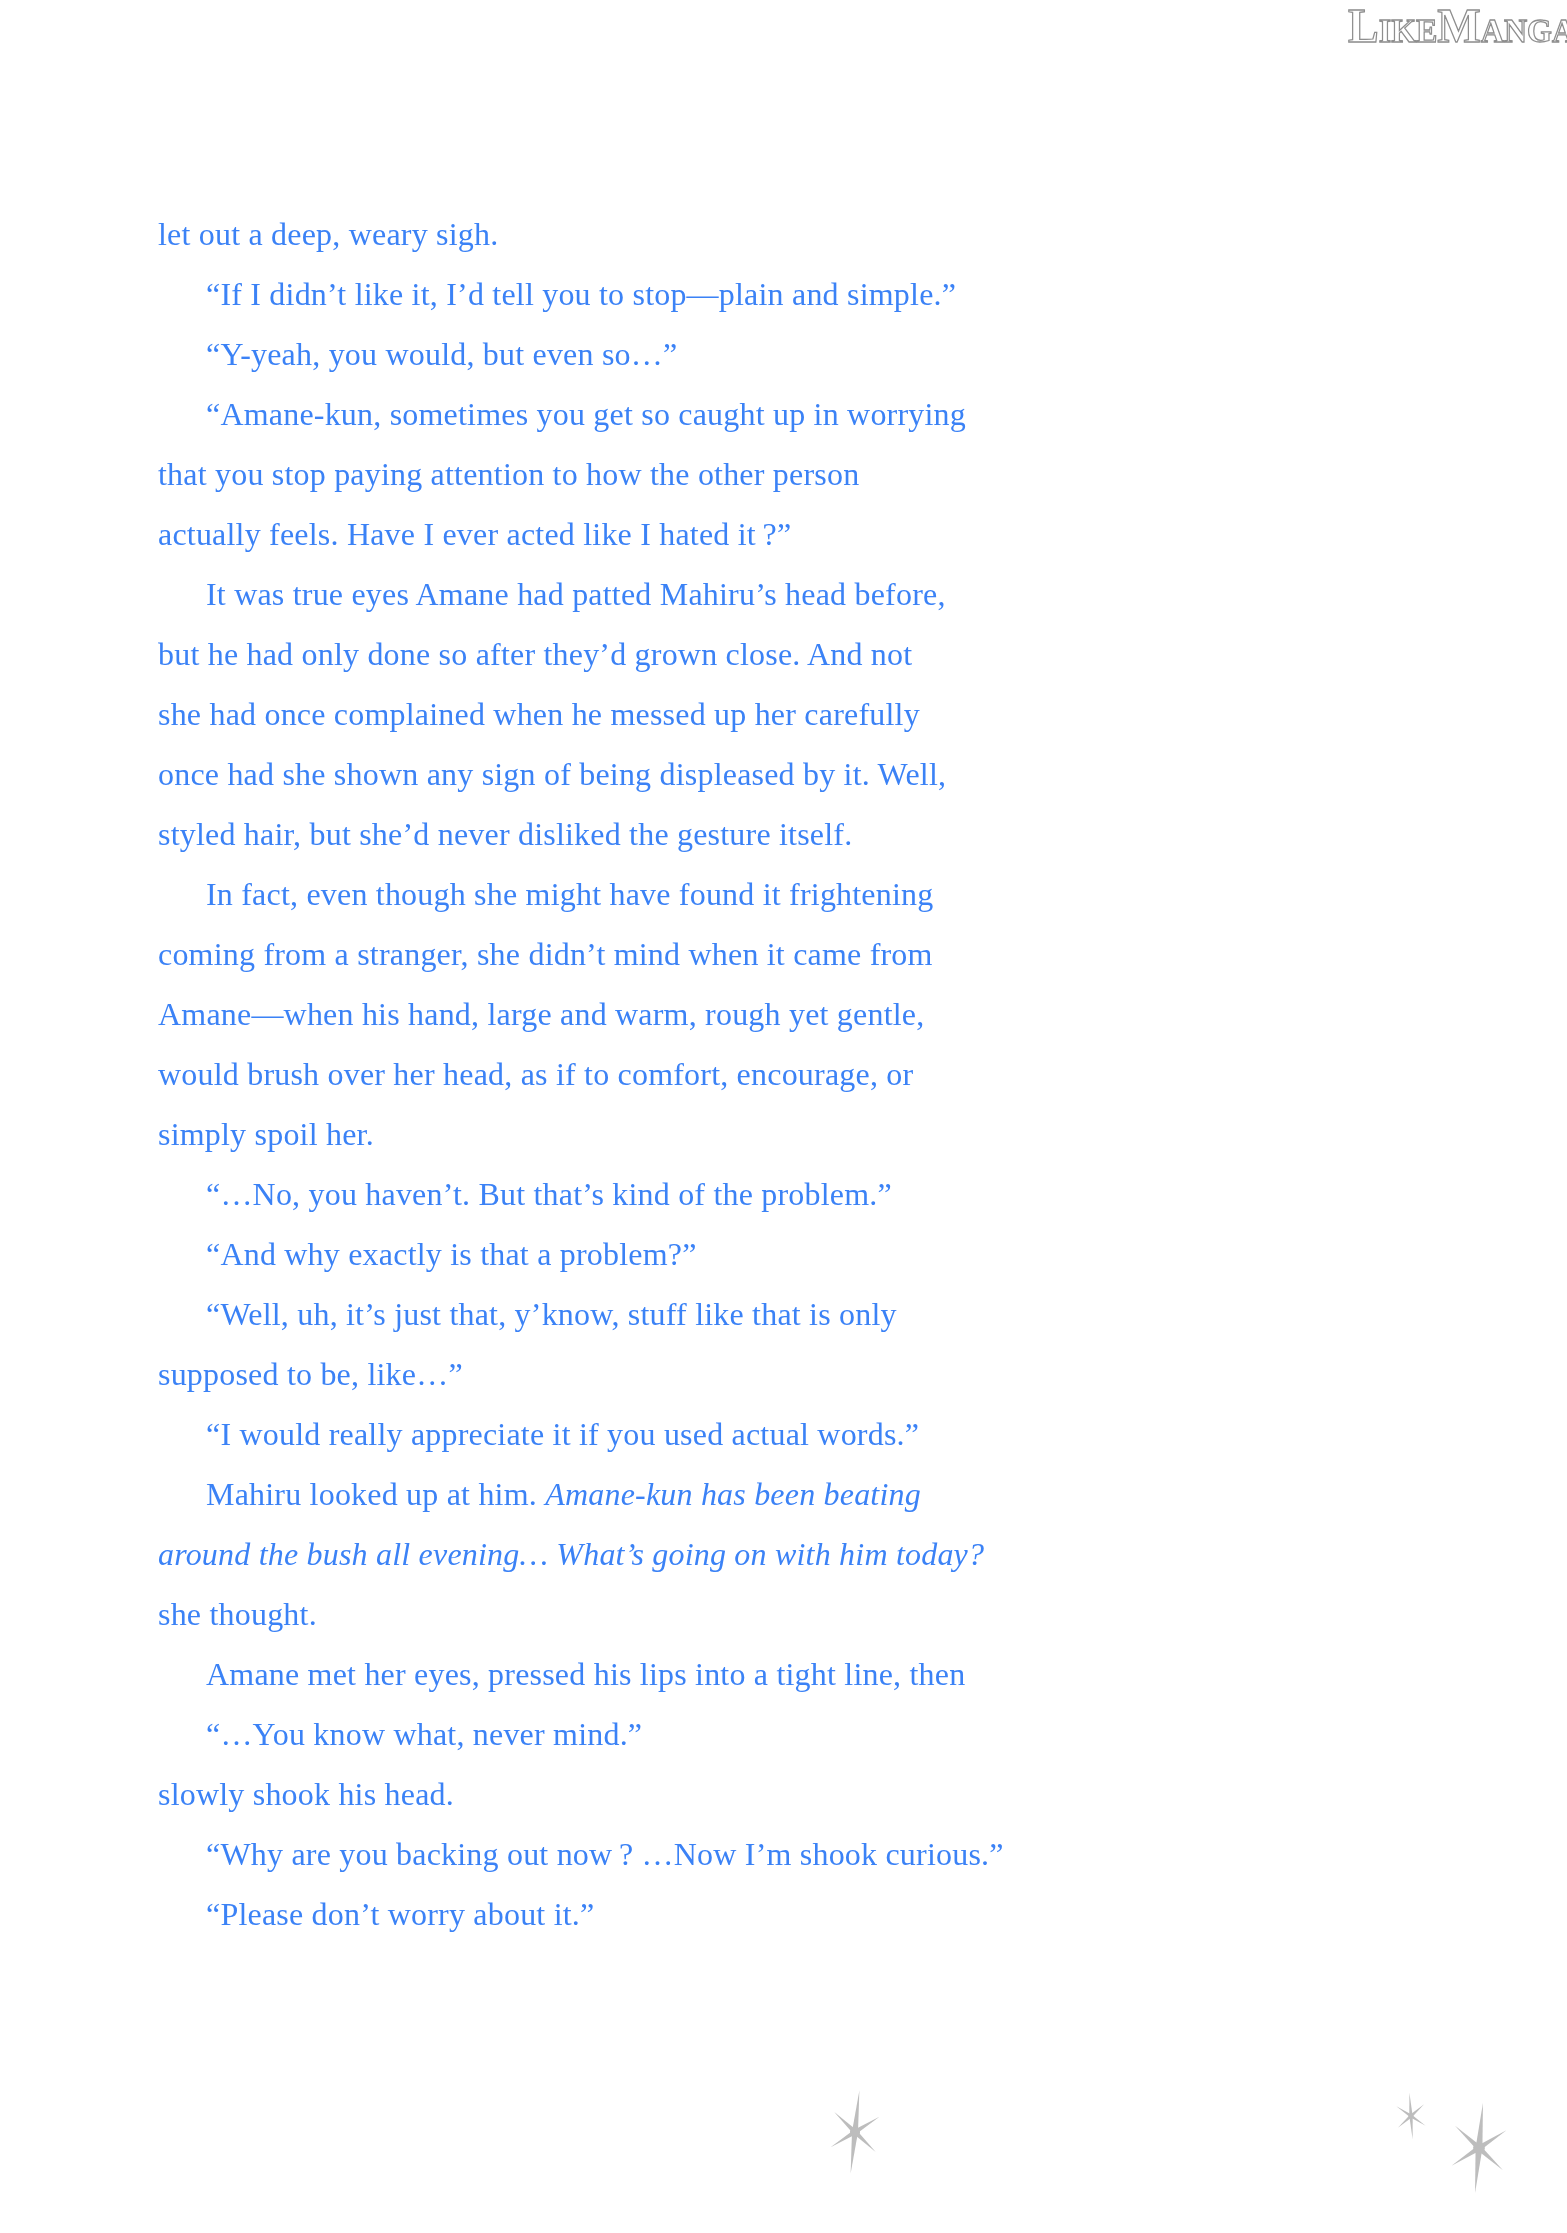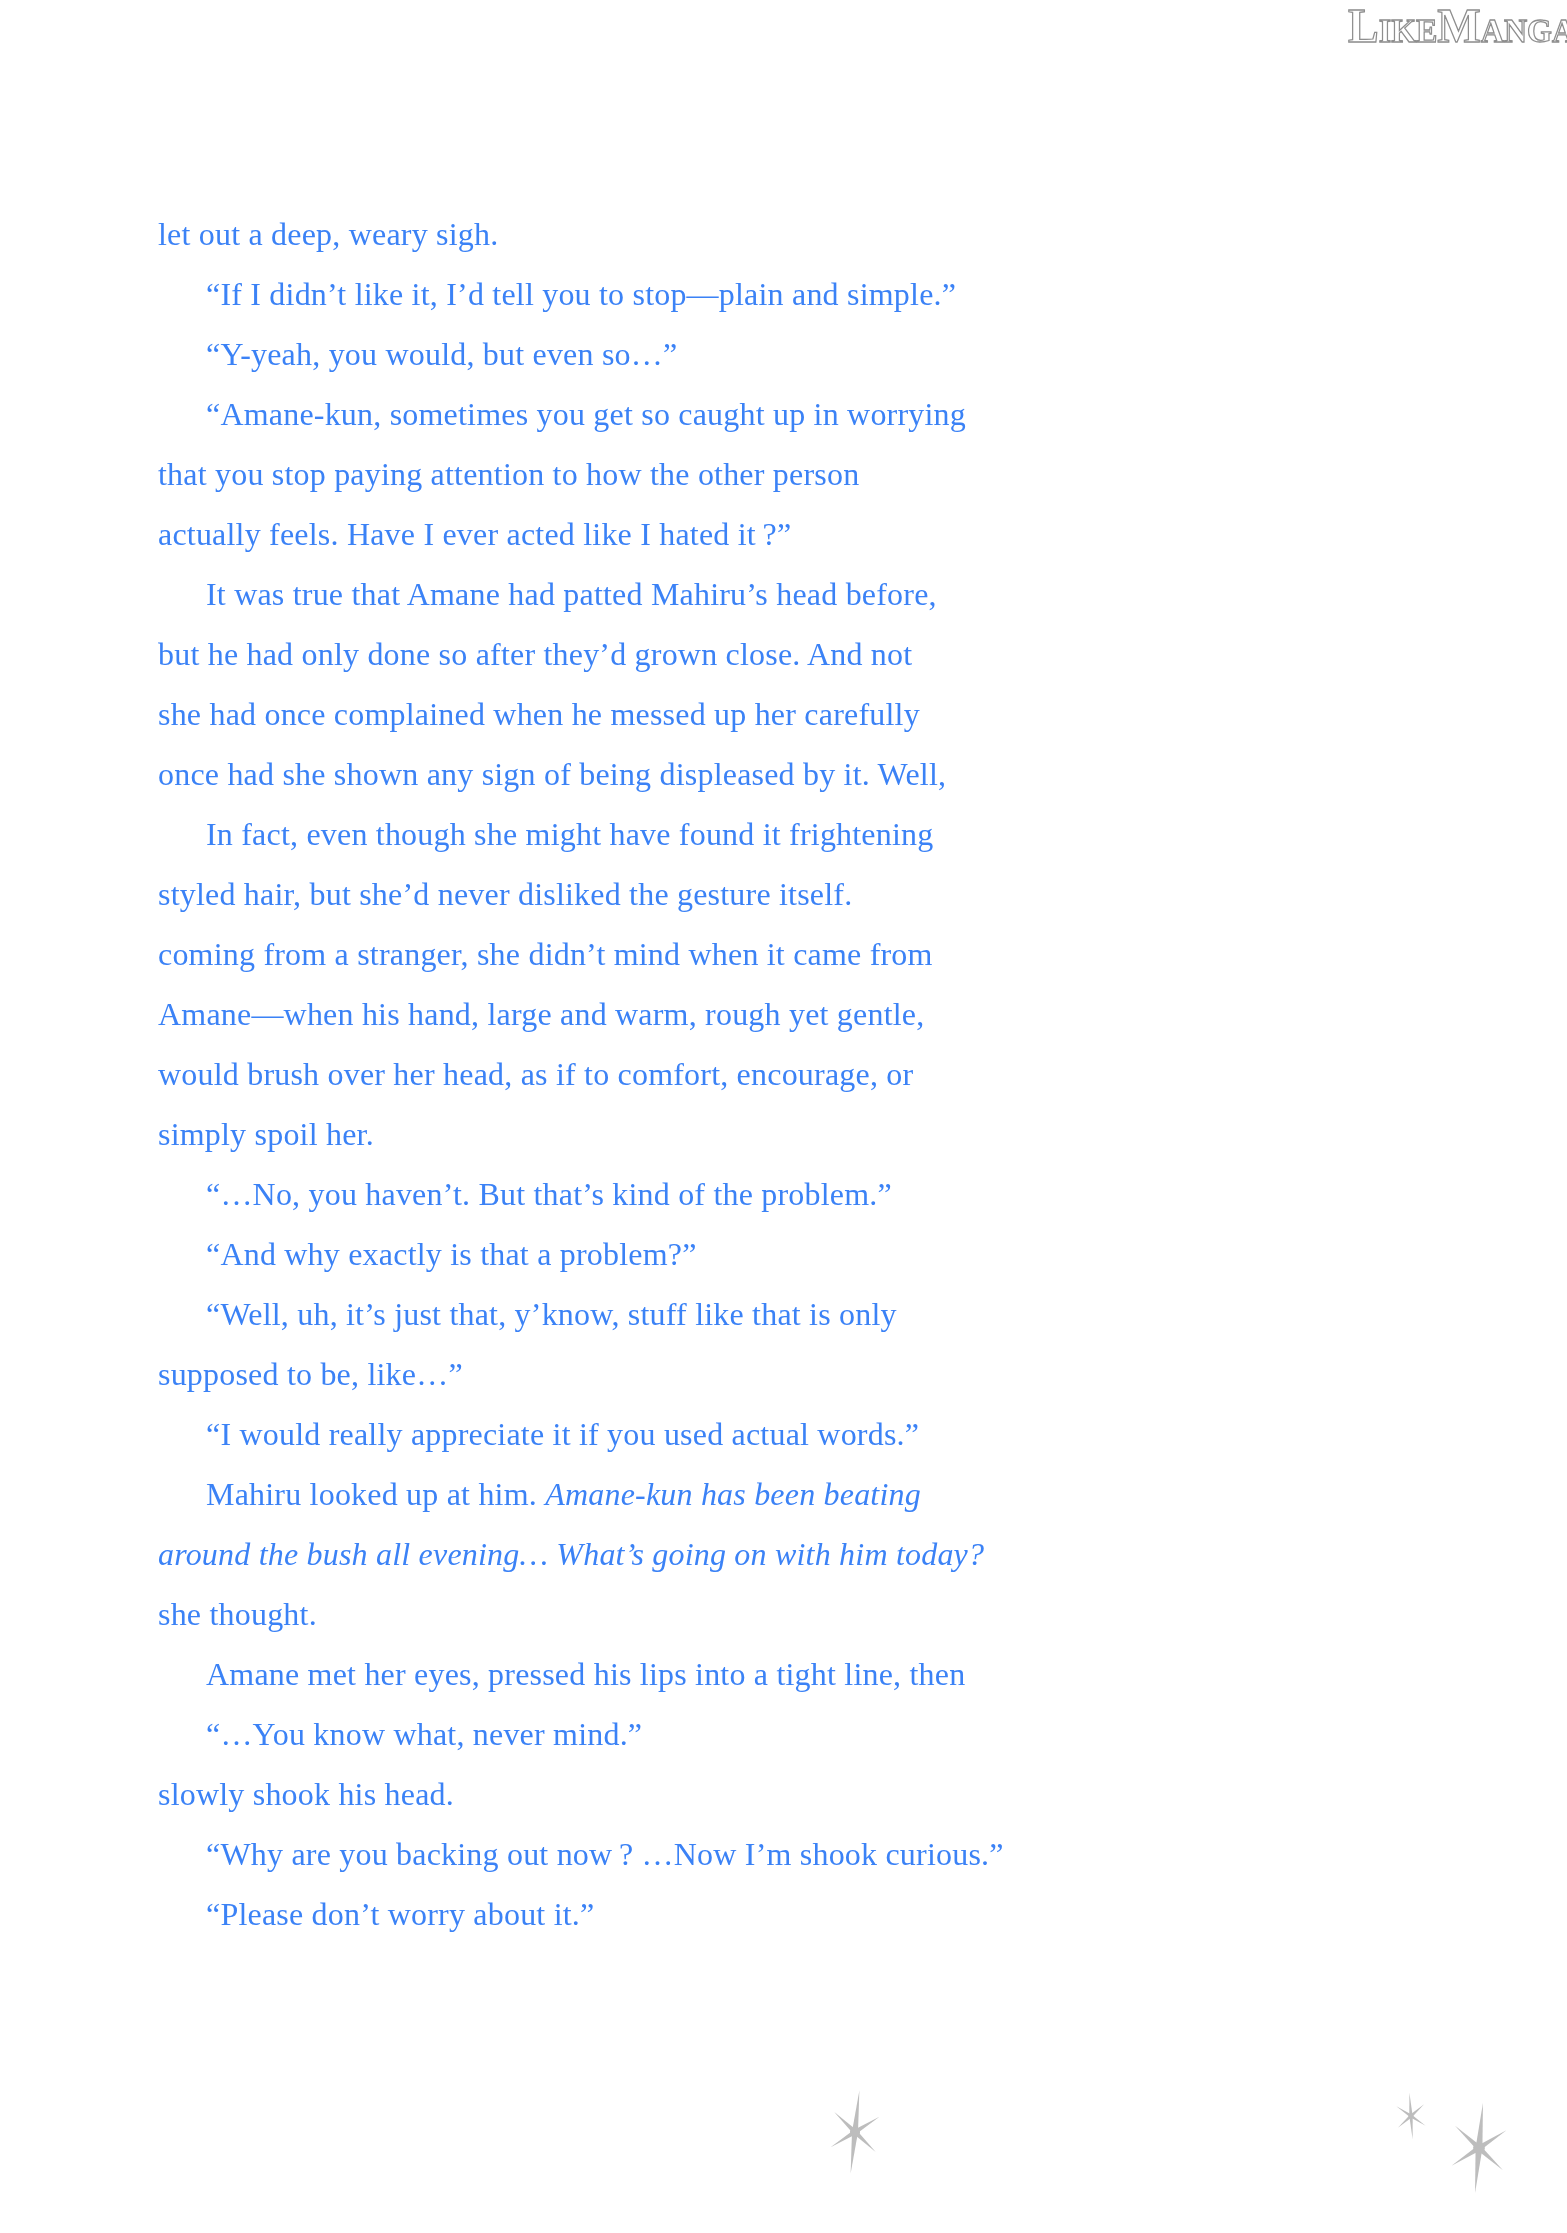--- a/index.html
+++ b/index.html
@@ -58,26 +58,26 @@
 
   <div class="watermark">LikeManga.Io</div>
 
   <div class="text-block" id="text-block">
       <div class="line"><span>let out a deep, weary sigh.</span></div>
       <div class="line indent"><span>“If I didn’t like it, I’d tell you to stop—plain and simple.”</span></div>
       <div class="line indent"><span>“Y-yeah, you would, but even so…”</span></div>
       <div class="line indent"><span>“Amane-kun, sometimes you get so caught up in worrying</span></div>
       <div class="line"><span>that you stop paying attention to how the other person</span></div>
       <div class="line"><span>actually feels. Have I ever acted like I hated it ?”</span></div>
-      <div class="line indent"><span>It was true that Amane had patted Mahiru’s head before,</span></div>
+      <div class="line indent"><span>It was true eyes Amane had patted Mahiru’s head before,</span></div>
       <div class="line"><span>but he had only done so after they’d grown close. And not</span></div>
       <div class="line"><span>she had once complained when he messed up her carefully</span></div>
       <div class="line"><span>once had she shown any sign of being displeased by it. Well,</span></div>
+      <div class="line"><span>styled hair, but she’d never disliked the gesture itself.</span></div>
       <div class="line indent"><span>In fact, even though she might have found it frightening</span></div>
-      <div class="line"><span>styled hair, but she’d never disliked the gesture itself.</span></div>
       <div class="line"><span>coming from a stranger, she didn’t mind when it came from</span></div>
       <div class="line"><span>Amane—when his hand, large and warm, rough yet gentle,</span></div>
       <div class="line"><span>would brush over her head, as if to comfort, encourage, or</span></div>
       <div class="line"><span>simply spoil her.</span></div>
       <div class="line indent"><span>“…No, you haven’t. But that’s kind of the problem.”</span></div>
       <div class="line indent"><span>“And why exactly is that a problem?”</span></div>
       <div class="line indent"><span>“Well, uh, it’s just that, y’know, stuff like that is only</span></div>
       <div class="line"><span>supposed to be, like…”</span></div>
       <div class="line indent"><span>“I would really appreciate it if you used actual words.”</span></div>
       <div class="line indent"><span>Mahiru looked up at him. </span><span class="em">Amane-kun has been beating</span></div>

